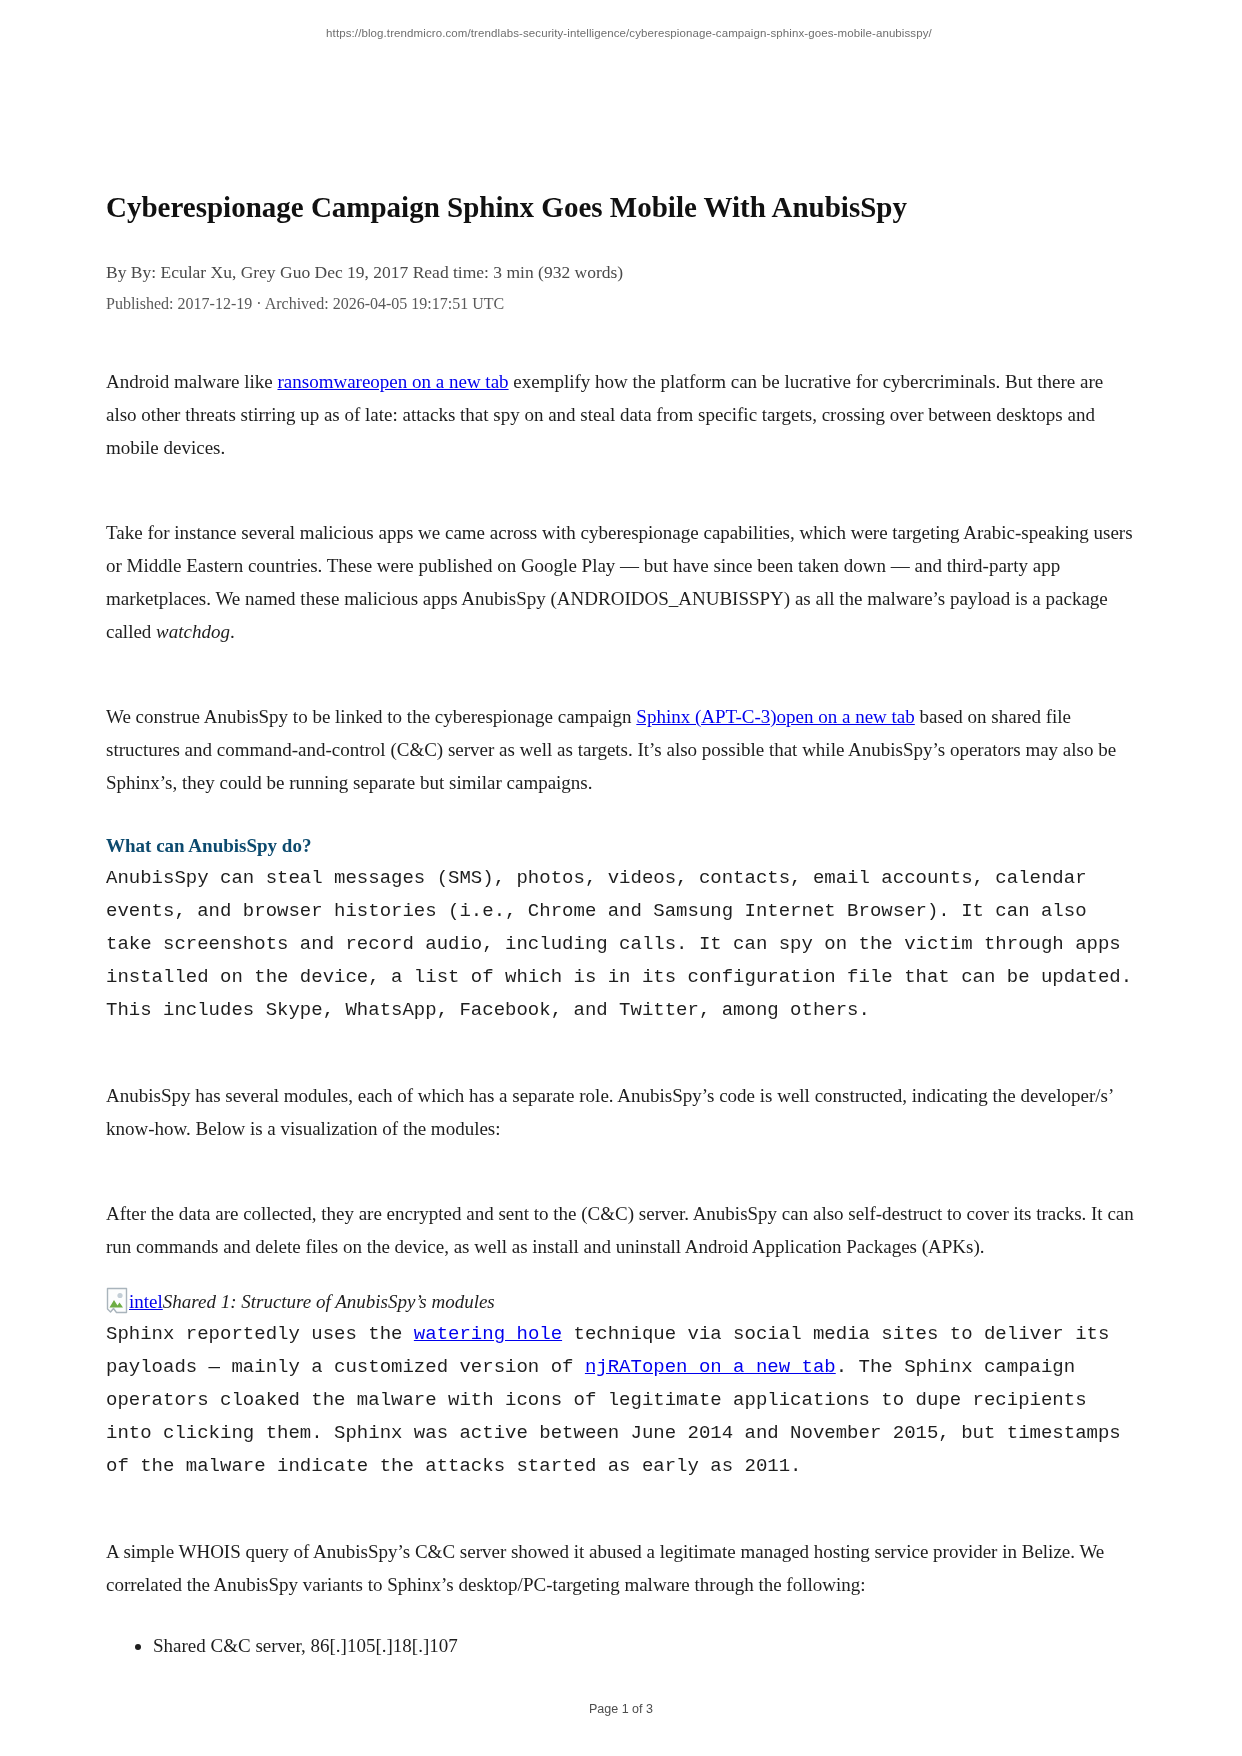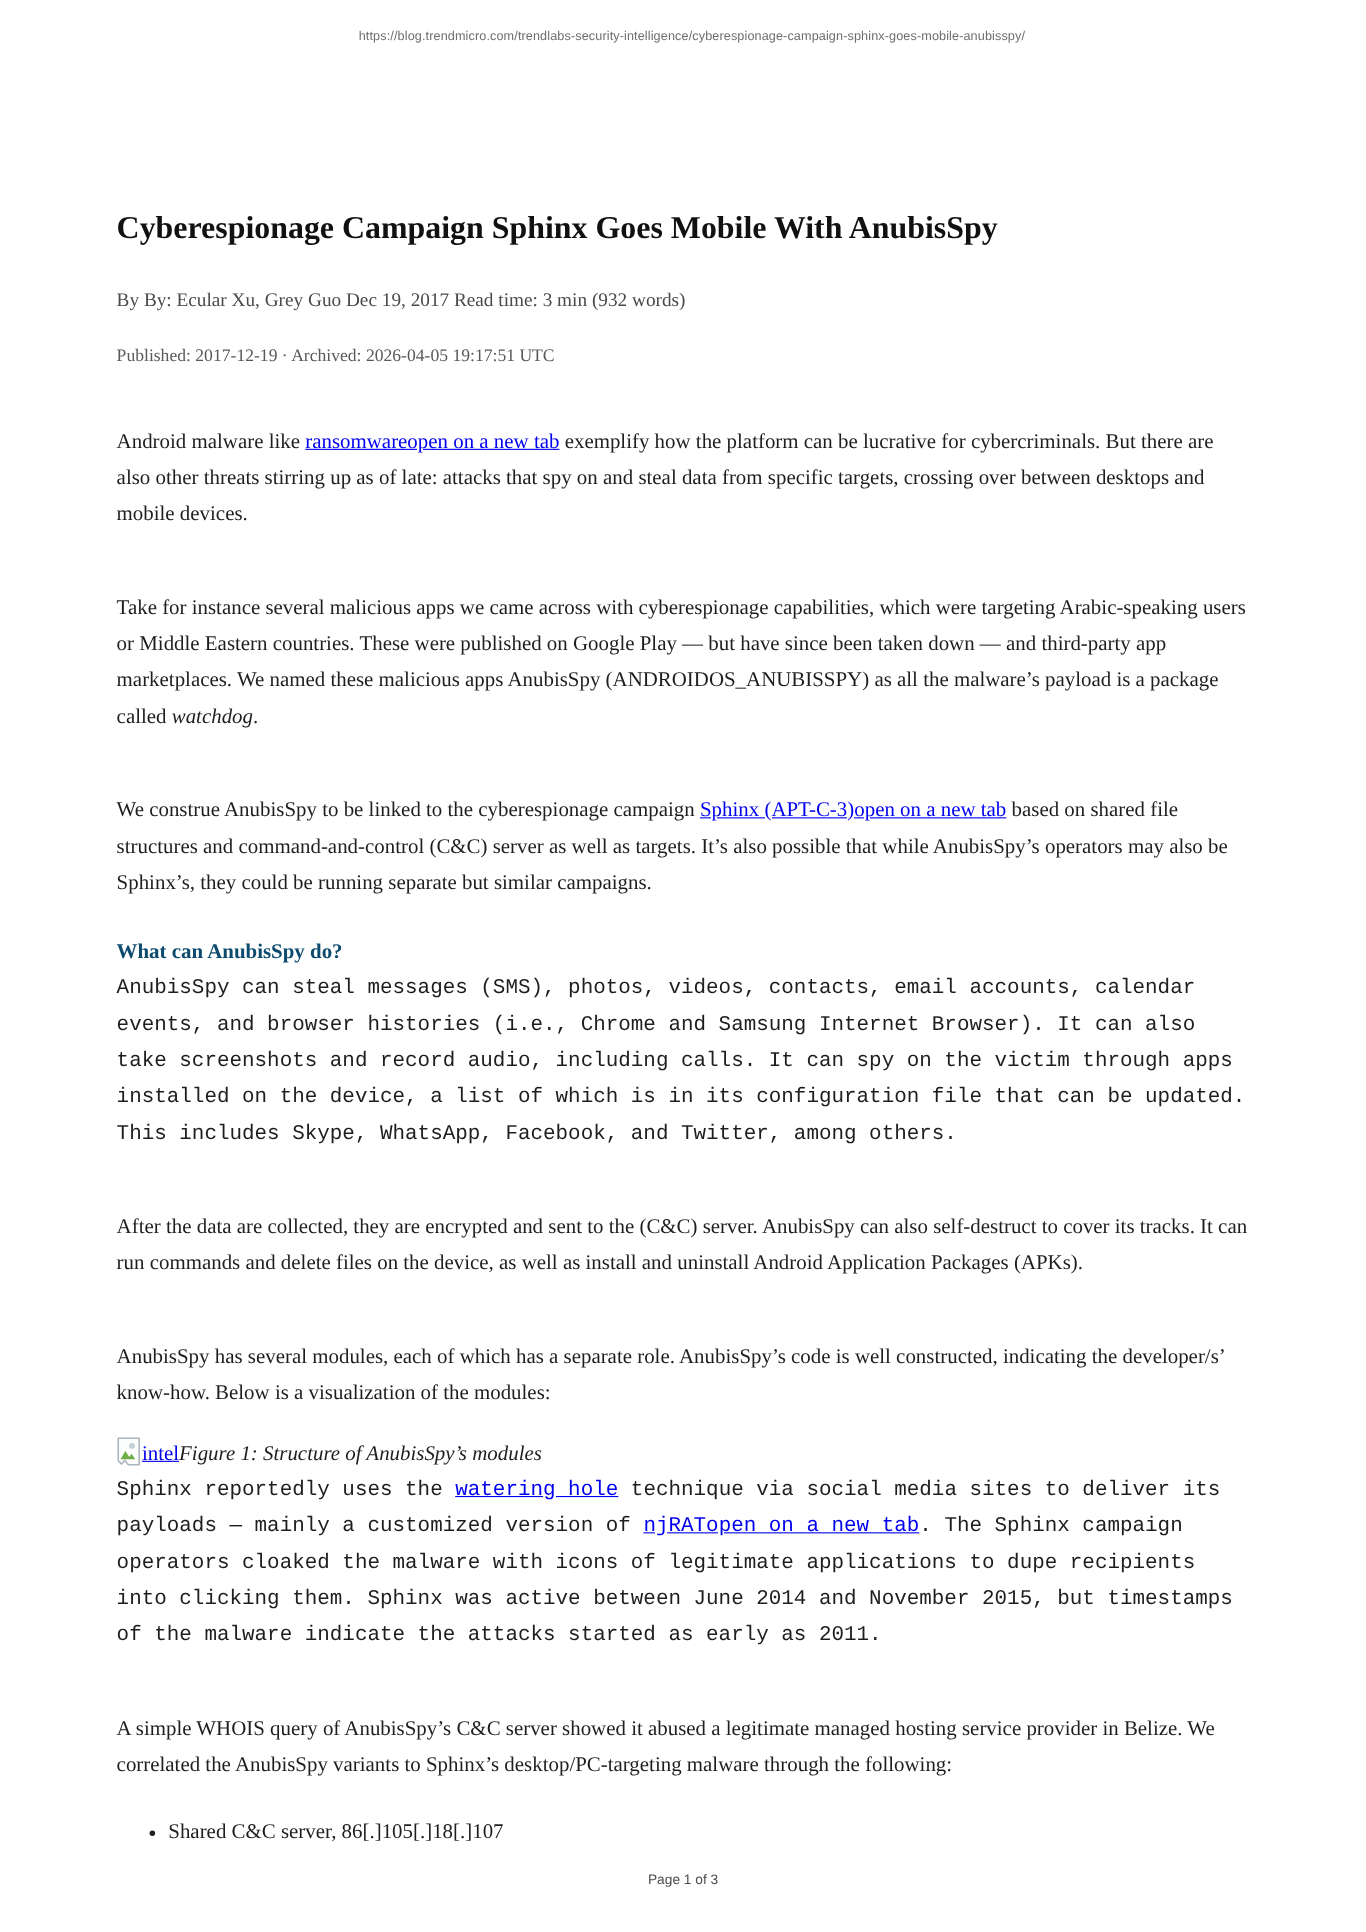--- a/index.html
+++ b/index.html
@@ -29,21 +29,21 @@
     line-height:34px;
     font-weight:bold;
     color:#111111;
   }
   .byline {
     margin-top:38px;
     font-size:17.5px;
     color:#4a4a4a;
   }
   .meta {
-    margin-top:32px;
+    margin-top:12px;
     font-size:16px;
     color:#595959;
   }
   p.body {
     margin-top:52px;
     font-size:19px;
     line-height:33px;
     color:#1e1e1e;
   }
   p.body.after-head { margin-top:0;font-family:Liberation Mono, monospace; }
@@ -103,30 +103,30 @@
   <p class="body">Android malware like <a class="link" href="#">ransomwareopen on a new tab</a> exemplify how the platform can be lucrative for cybercriminals. But there are also other threats stirring up as of late: attacks that spy on and steal data from specific targets, crossing over between desktops and mobile devices.</p>
 
   <p class="body">Take for instance several malicious apps we came across with cyberespionage capabilities, which were targeting Arabic-speaking users or Middle Eastern countries. These were published on Google Play — but have since been taken down — and third-party app marketplaces. We named these malicious apps AnubisSpy (ANDROIDOS_ANUBISSPY) as all the malware’s payload is a package called <em>watchdog</em>.</p>
 
   <p class="body">We construe AnubisSpy to be linked to the cyberespionage campaign <a class="link" href="#">Sphinx (APT-C-3)open on a new tab</a> based on shared file structures and command-and-control (C&amp;C) server as well as targets. It’s also possible that while AnubisSpy’s operators may also be Sphinx’s, they could be running separate but similar campaigns.</p>
 
   <h2 class="subhead">What can AnubisSpy do?</h2>
 
   <p class="body after-head">AnubisSpy can steal messages (SMS), photos, videos, contacts, email accounts, calendar events, and browser histories (i.e., Chrome and Samsung Internet Browser). It can also take screenshots and record audio, including calls. It can spy on the victim through apps installed on the device, a list of which is in its configuration file that can be updated. This includes Skype, WhatsApp, Facebook, and Twitter, among others.</p>
 
+  <p class="body">AnubisSpy has several modules, each of which has a separate role. AnubisSpy’s code is well constructed, indicating the developer/s’ know-how. Below is a visualization of the modules:</p>
+
   <p class="body">After the data are collected, they are encrypted and sent to the (C&amp;C) server. AnubisSpy can also self-destruct to cover its tracks. It can run commands and delete files on the device, as well as install and uninstall Android Application Packages (APKs).</p>
-
-  <p class="body">AnubisSpy has several modules, each of which has a separate role. AnubisSpy’s code is well constructed, indicating the developer/s’ know-how. Below is a visualization of the modules:</p>
 
   <p class="figure-line">
     <span class="broken-img"><svg width="22" height="27" viewBox="0 0 22 27" xmlns="http://www.w3.org/2000/svg">
         <path d="M1.5 1.5 H20.5 V25.5 H10.5 L7.5 21.5 L4.5 25 L1.5 22 Z" fill="#fcfdfd" stroke="#a9b4bc" stroke-width="1.4" stroke-linejoin="round"></path>
         <circle cx="14" cy="8.5" r="2.6" fill="#c3ced6"></circle>
         <path d="M3.5 20.5 L8 13 L11.5 18.5 L13.5 15.5 L17 20.5 Z" fill="#6fae44"></path>
-      </svg></span><a class="link">intel</a><em class="fig-caption">Figure 1: Structure of AnubisSpy’s modules</em>
+      </svg></span><a class="link">intel</a><em class="fig-caption">Shared 1: Structure of AnubisSpy’s modules</em>
   </p>
 
 
   <p class="body after-head">Sphinx reportedly uses the <a class="link" href="#">watering hole</a> technique via social media sites to deliver its payloads — mainly a customized version of <a class="link" href="#">njRATopen on a new tab</a>. The Sphinx campaign operators cloaked the malware with icons of legitimate applications to dupe recipients into clicking them. Sphinx was active between June 2014 and November 2015, but timestamps of the malware indicate the attacks started as early as 2011.</p>
 
   <p class="body">A simple WHOIS query of AnubisSpy’s C&amp;C server showed it abused a legitimate managed hosting service provider in Belize. We correlated the AnubisSpy variants to Sphinx’s desktop/PC-targeting malware through the following:</p>
 
   <ul class="bullets">
     <li>Shared C&amp;C server, 86[.]105[.]18[.]107</li>
   </ul>

